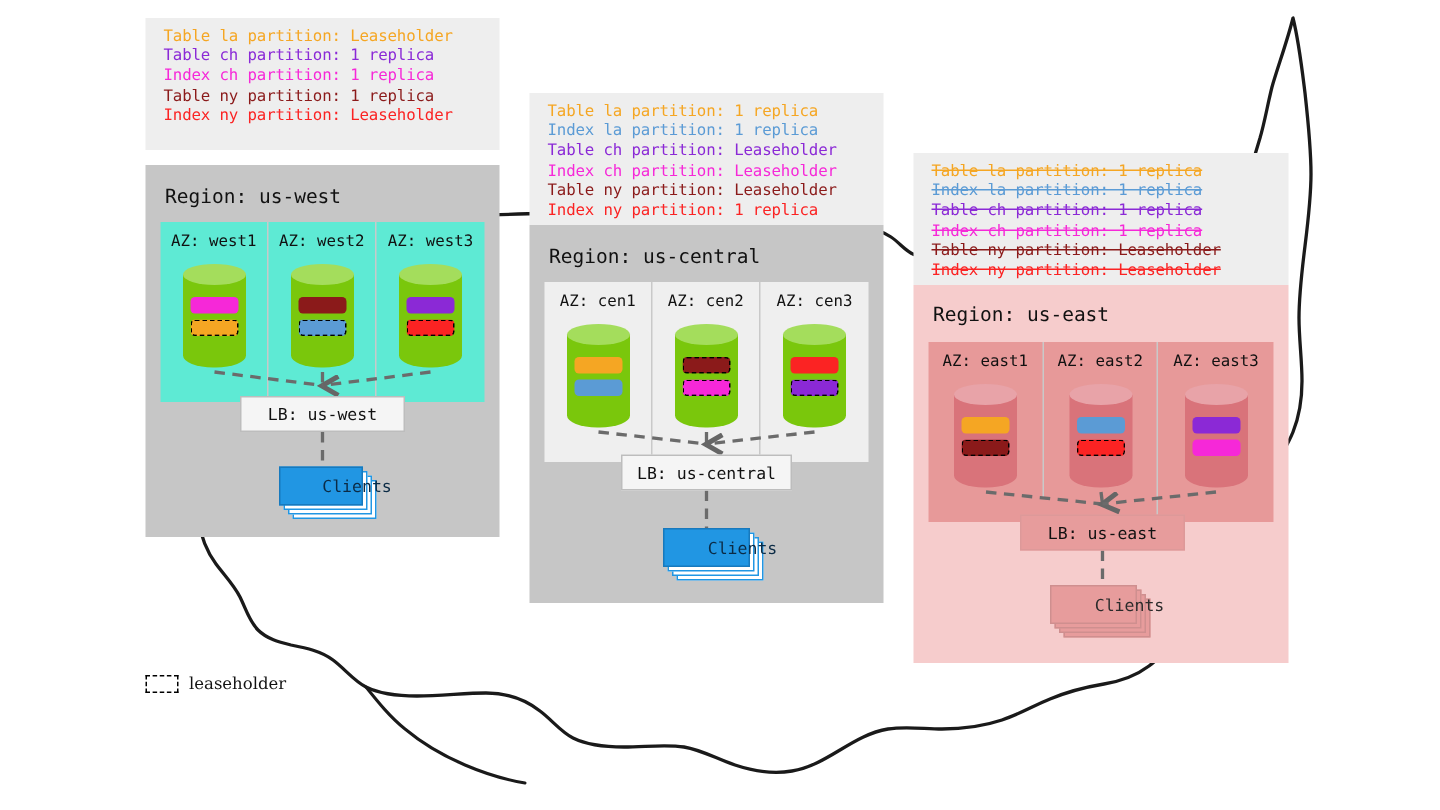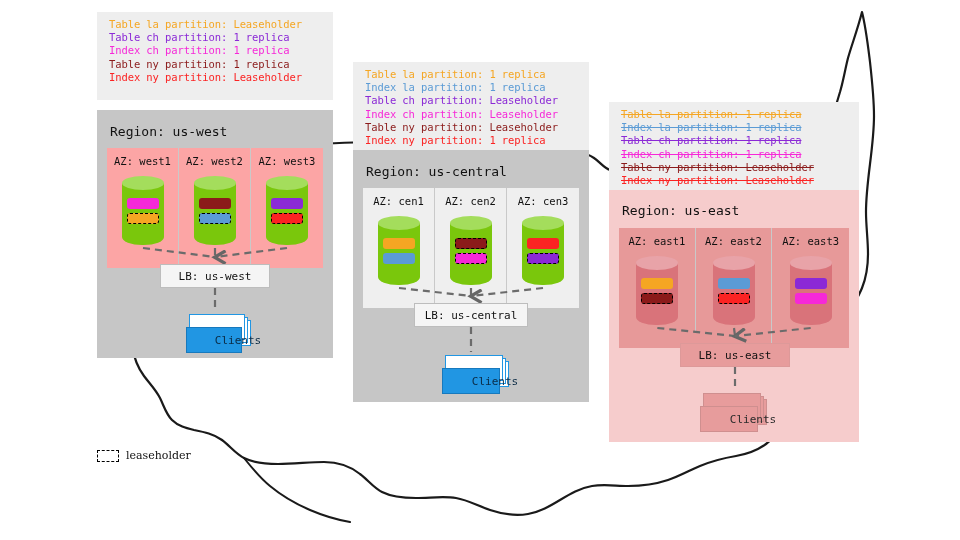--- a/index.html
+++ b/index.html
@@ -79,21 +79,21 @@
     position:absolute;
     box-sizing:border-box;
     display:flex;align-items:center;justify-content:center;
     font-size:11px;color:#111;
     white-space:nowrap;
   }
   
   .clients-wrap{position:absolute;}
   .clients-shadow{position:absolute;box-sizing:border-box;}
   .clients-box{
-    position:absolute;left:0;top:16px;
+    position:absolute;left:0;top:0;
     box-sizing:border-box;
     display:flex;align-items:center;justify-content:center;
     font-size:11px;
     white-space:nowrap;
     padding-left:48px;
   }
 
   
   .legend{position:absolute;display:flex;align-items:center;}
   .legend-swatch{
@@ -188,21 +188,21 @@
 <div id="regions-root">
     <div class="status-card" style="left: 97px; top: 12px; width: 236px; height: 88px; background: rgb(238, 238, 238);">
       <div class="status-line" style="color: rgb(245, 166, 35);">Table la partition: Leaseholder</div>
       <div class="status-line" style="color: rgb(139, 41, 214);">Table ch partition: 1 replica</div>
       <div class="status-line" style="color: rgb(246, 40, 216);">Index ch partition: 1 replica</div>
       <div class="status-line" style="color: rgb(139, 26, 26);">Table ny partition: 1 replica</div>
       <div class="status-line" style="color: rgb(251, 35, 35);">Index ny partition: Leaseholder</div>
     </div>
     <div class="region-panel" style="left: 97px; top: 110px; width: 236px; height: 248px; background: rgb(198, 198, 198);"></div>
     <div class="region-title" style="left: 110px; top: 124px;">Region: us-west</div>
-    <div class="az-strip" style="left: 107px; top: 148px; width: 216px; height: 120px; background: #fca5a5;">
+    <div class="az-strip" style="left: 107px; top: 148px; width: 216px; height: 120px; background: #5eead4;">
       <div class="az-cell" style="width: 72px; height: 120px;">
         <div class="az-label">AZ: west1</div>
         <div class="db" style="left: 15px; top: 28px; width: 42px; height: 76px;">
           <div class="db-body" style="height: 62px; background: rgb(122, 199, 12);"></div>
           <div class="db-top" style="background: rgb(164, 221, 92);"></div>
           <div class="db-stripe" style="left: 5px; width: 32px; top: 22px; background: rgb(246, 40, 216);"></div>
           <div class="db-stripe lease" style="left: 5px; width: 32px; top: 37px; background: rgb(245, 166, 35);"></div>
         </div>
       </div>
       <div class="az-cell" style="width: 72px; height: 120px;">

